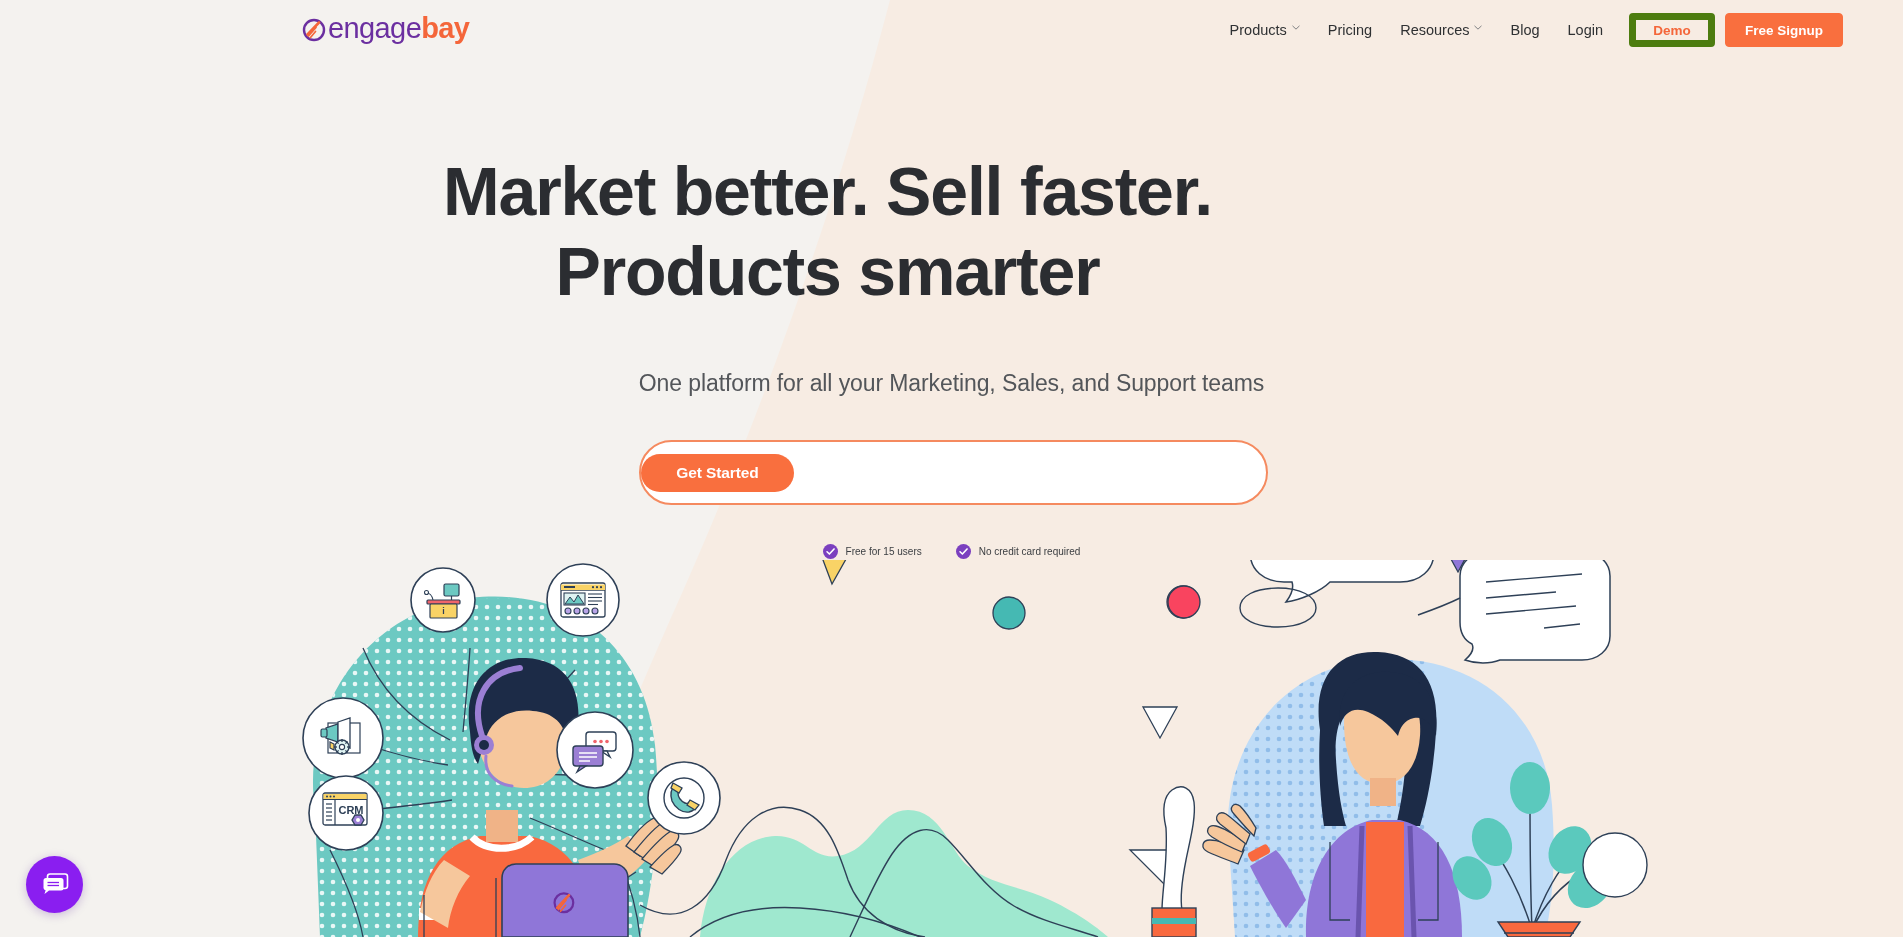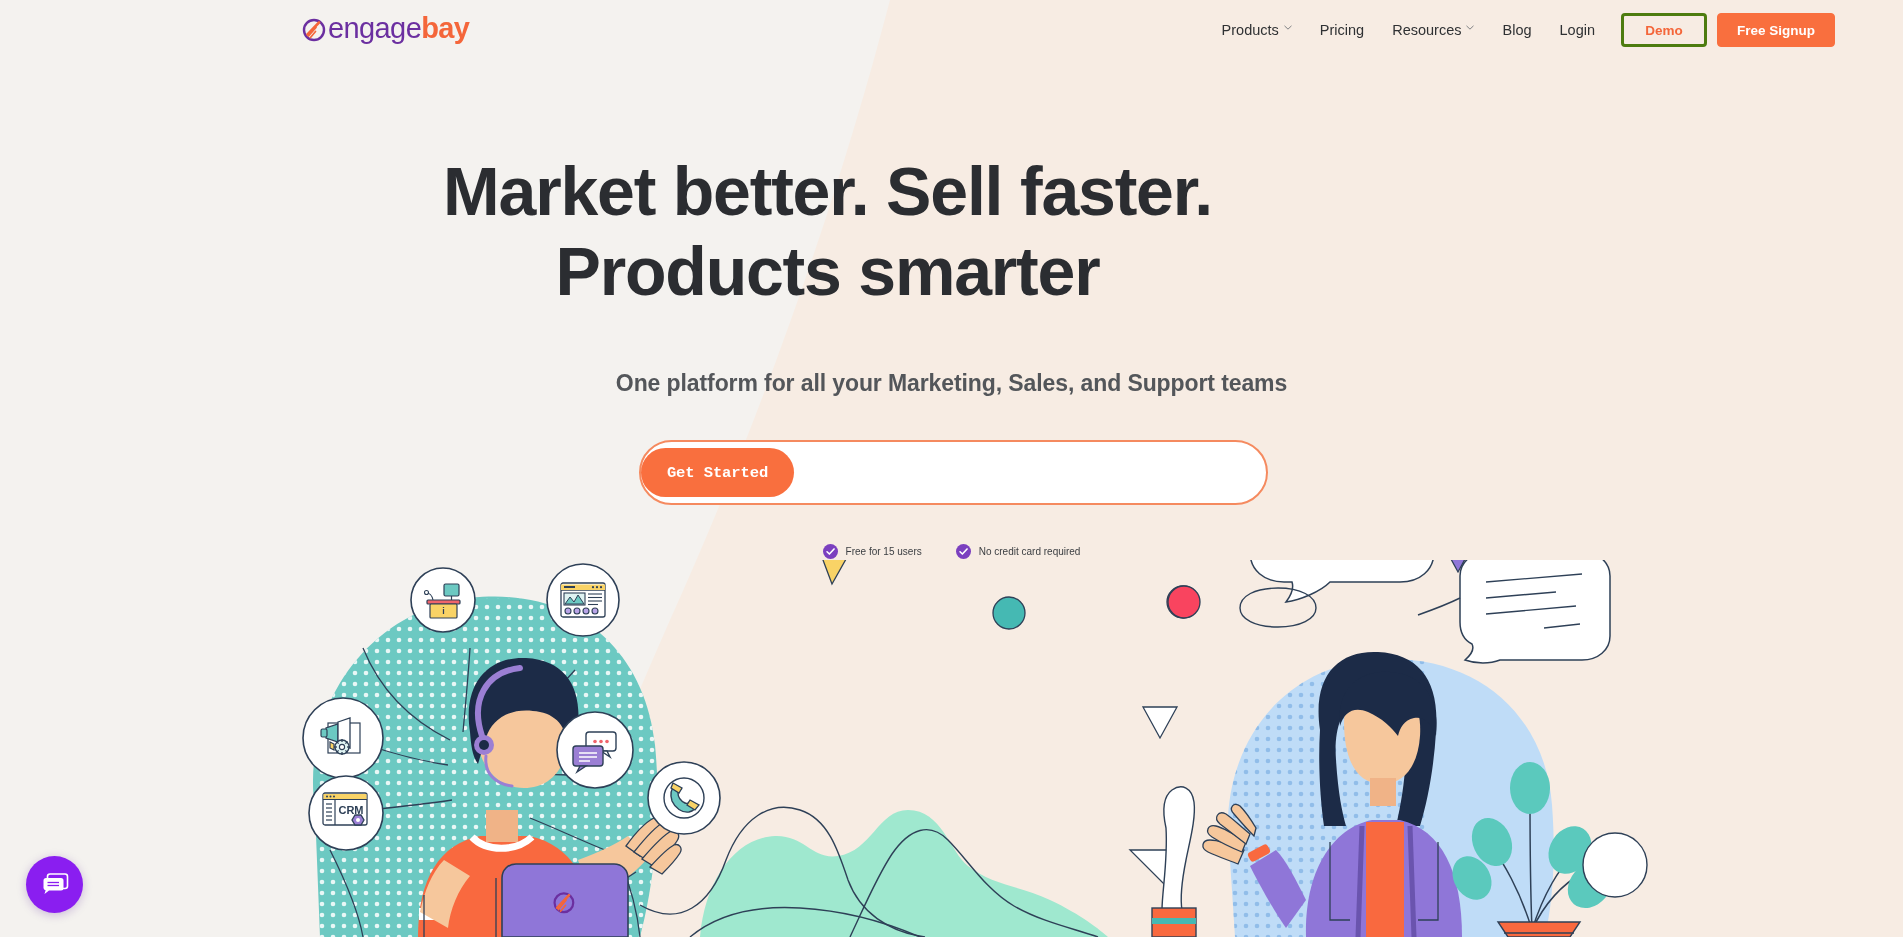--- a/index.html
+++ b/index.html
@@ -26,76 +26,76 @@
   }
   #brand-logo .logo-mark { width:26px; height:26px; flex:0 0 26px; }
   #brand-logo .logo-word {
     font-size:29px; letter-spacing:-.6px; line-height:1;
     white-space:nowrap;
   }
   #brand-logo .logo-word .w1 { color:#6b2fa0; font-weight:400; }
   #brand-logo .logo-word .w2 { color:#f4663a; font-weight:700; }
 
   #main-nav {
-    position:absolute; right:68px; top:13px;
+    position:absolute; right:60px; top:13px;
     display:flex; align-items:center; gap:0;
   }
   .nav-link {
     display:flex; align-items:center; gap:5px;
     font-size:14.5px; color:#2f3133; text-decoration:none;
     padding:8px 14px; white-space:nowrap;
   }
   .caret { display:inline-block; width:8px; height:8px; position:relative; top:-1px; }
   .caret svg { display:block; }
   .nav-btn {
     font-size:13.5px; font-weight:700; white-space:nowrap;
     border-radius:4px; text-decoration:none;
     display:flex; align-items:center; justify-content:center;
   }
   #demo-button {
     width:86px; height:34px; margin-left:12px;
-    border:3px solid #4d7c0f; color:#f4663a; background:transparent;
+    border:7px solid #4d7c0f; color:#f4663a; background:transparent;
   }
   #signup-button {
     width:118px; height:34px; margin-left:10px;
     background:#f96f3e; color:#fff; border:1px solid #f96f3e;
   }
 
   
   #hero { position:absolute; top:0; left:0; width:1903px; z-index:30; }
   #hero-title {
     position:absolute; top:152px; left:0; width:1655px;
     text-align:center; color:#2b2d31;
     font-size:68px; font-weight:700; line-height:1.17;
     letter-spacing:-1.2px;
   }
   #hero-title .line { display:block; }
   #hero-subtitle {
     position:absolute; top:370px; left:0; width:1903px;
     text-align:center; color:#53565a;
-    font-size:23px; font-weight:700; letter-spacing:-.1px;
+    font-size:23px; font-weight:400; letter-spacing:-.1px;
   }
 
   
   #email-form {
     position:absolute; top:440px; left:639px;
     width:629px; height:65px;
     background:#fff; border:2px solid #f58a5f; border-radius:40px;
     display:flex; align-items:center; padding:0 7px 0 0;
   }
   #email-input {
     flex:1; height:57px; border:0; outline:0; background:transparent;
     font-family:"Liberation Sans", sans-serif;
     font-size:17px; color:#44474a; padding-left:32px;
   }
   #email-input::placeholder { color:#8e9195; }
   #get-started-button {
-    width:153px; height:49px; flex:0 0 153px;
+    width:153px; height:38px; flex:0 0 153px;
     background:#f96f3e; color:#fff; border:0; border-radius:30px;
-    font-family:Liberation Mono, monospace;
+    font-family:Liberation Sans, sans-serif;
     font-size:15.5px; font-weight:700; cursor:pointer; letter-spacing:-.1px;
   }
 
   
   #trust-badges {
     position:absolute; top:544px; left:0; width:1903px;
     display:flex; justify-content:center; align-items:center; gap:34px;
   }
   .trust-badge { display:flex; align-items:center; gap:8px; }
   .trust-badge .check-icon { width:15px; height:15px; flex:0 0 15px; }

